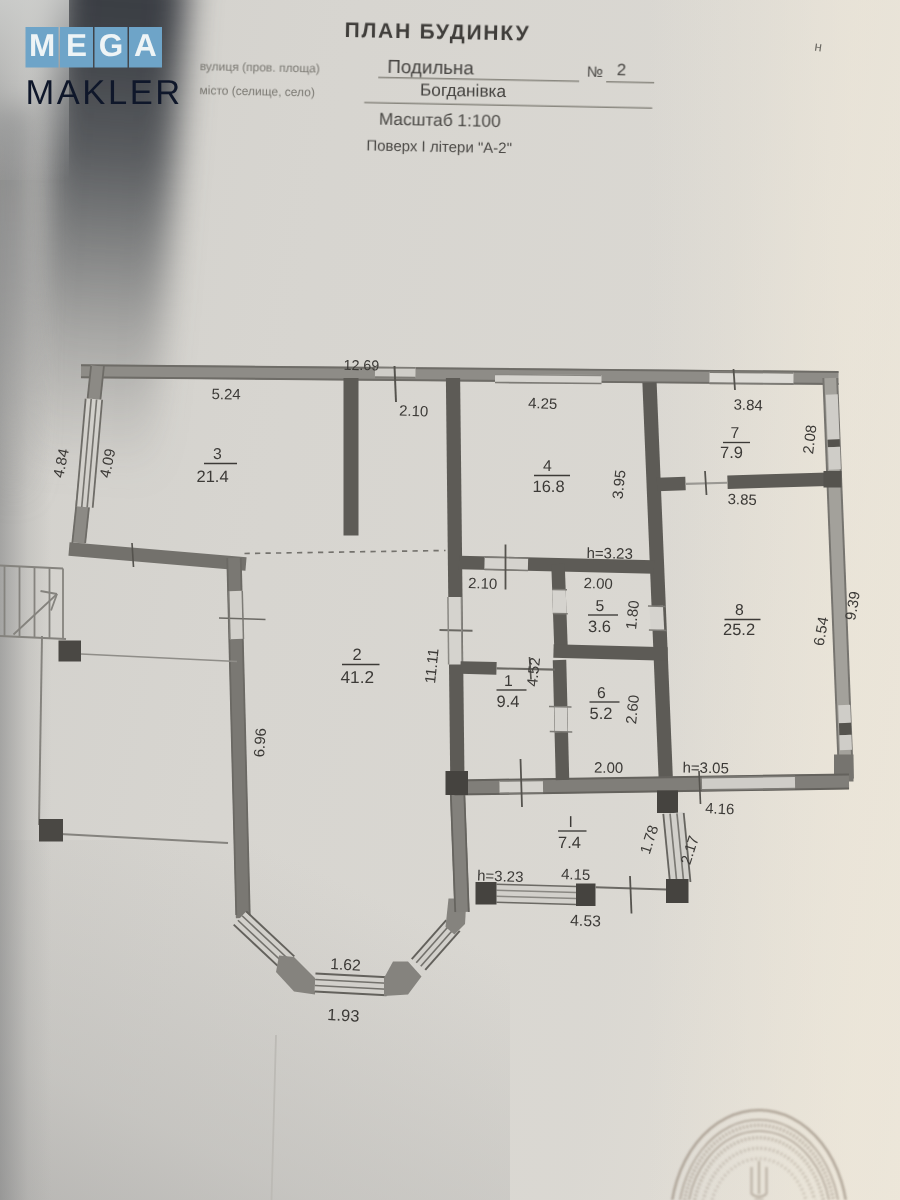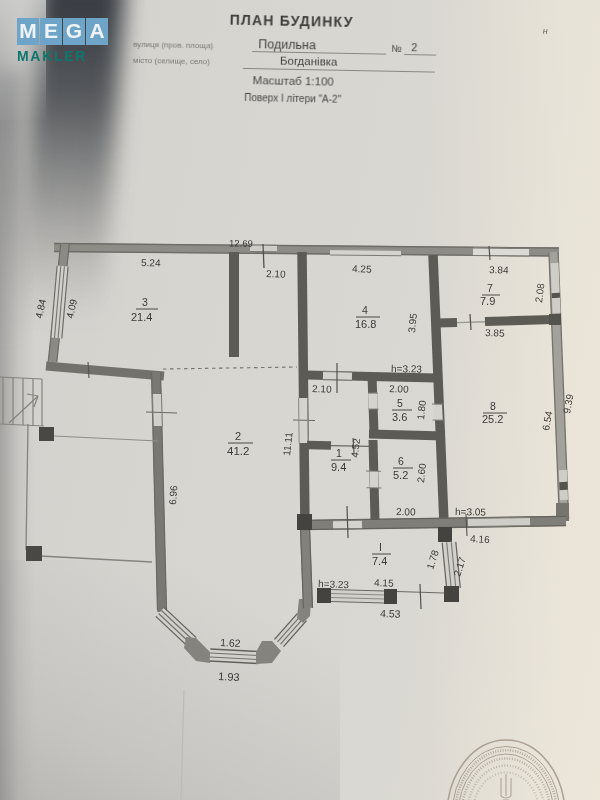--- a/index.html
+++ b/index.html
@@ -27,21 +27,21 @@
 
 <div class="abs" style="left:17px;top:18px;width:200px;filter:blur(0.35px);">
 
   <div style="display:flex;">
     <div style="width:22px;height:27px;background:#6ea4c8;color:#eef4f6;font-weight:bold;font-size:21px;text-align:center;line-height:26px;margin-right:1px;">M</div>
     <div style="width:22px;height:27px;background:#6ea4c8;color:#eef4f6;font-weight:bold;font-size:21px;text-align:center;line-height:26px;margin-right:1px;">E</div>
     <div style="width:22px;height:27px;background:#6ea4c8;color:#eef4f6;font-weight:bold;font-size:21px;text-align:center;line-height:26px;margin-right:1px;">G</div>
     <div style="width:22px;height:27px;background:#6ea4c8;color:#eef4f6;font-weight:bold;font-size:21px;text-align:center;line-height:26px;">A</div>
   </div>
 
-  <div style="margin-top:3px;color:#0f766e;font-weight:bold;font-size:14px;letter-spacing:1.7px;">MAKLER</div>
+  <div style="margin-top:3px;color:#0f172a;font-weight:normal;font-size:23px;letter-spacing:1.7px;">MAKLER</div>
 </div>
 
 <div class="abs" style="left:0;top:0;width:600px;height:130px;transform:rotate(1.1deg);transform-origin:300px 60px;color:#53514d;filter:blur(0.3px);">
 
   <div class="abs" style="left:229px;top:13px;width:220px;font-size:14px;font-weight:bold;letter-spacing:1.2px;color:#3f3d3a;">ПЛАН БУДИНКУ</div>
 
   <div class="abs" style="left:133px;top:43px;font-size:8px;color:#7a7872;">вулиця (пров. площа)</div>
 
   <div class="abs" style="left:258px;top:38px;font-size:12.5px;color:#454340;">Подильна</div>
 

